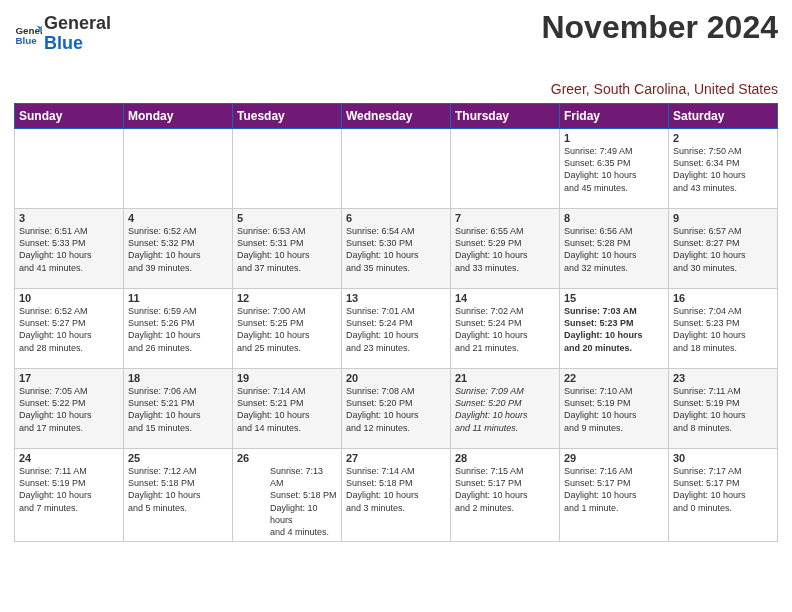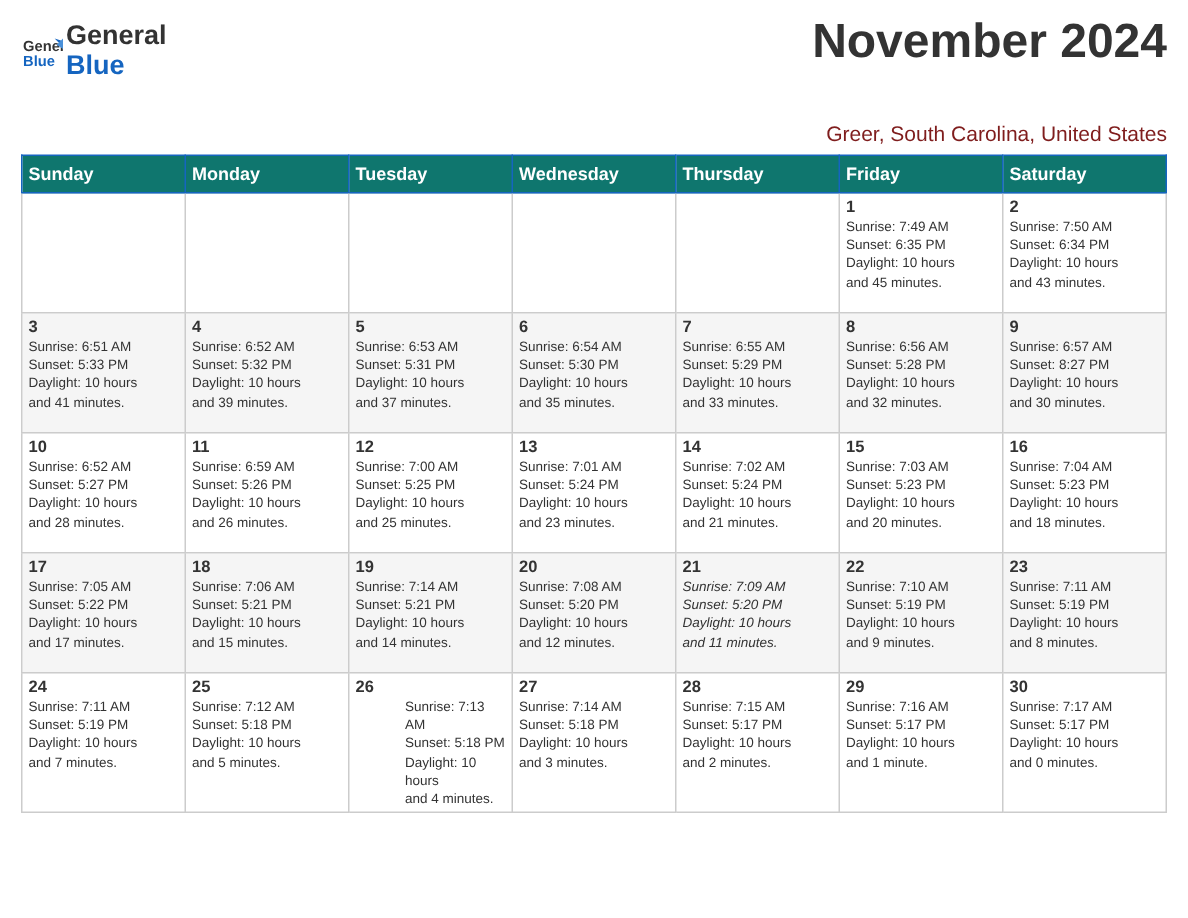--- a/index.html
+++ b/index.html
@@ -51,21 +51,21 @@
       font-size: 14px;
       color: #7f1d1d;
       margin-top: 36px;
     }
     .calendar {
       width: 100%;
       border-collapse: collapse;
       table-layout: fixed;
     }
     .calendar thead th {
-      background-color: #0f766e;
+      background-color: #701a75;
       color: #fff;
       font-size: 12px;
       font-weight: bold;
       padding: 5px 4px;
       text-align: left;
       border: 1px solid #1565c0;
     }
     .calendar tbody td {
       vertical-align: top;
       border: 1px solid #ccc;
@@ -234,21 +234,21 @@
           </td>
           <td>
             <span class="day-num">14</span>
             <div class="day-info" style="white-space: pre-line;">Sunrise: 7:02 AM
 Sunset: 5:24 PM
 Daylight: 10 hours
 and 21 minutes.</div>
           </td>
           <td>
             <span class="day-num">15</span>
-            <div class="day-info" style="white-space: pre-line;">Sunrise: 7:03 AM
+            <div class="day-info" style="white-space: pre-line; font-weight: bold;">Sunrise: 7:03 AM
 Sunset: 5:23 PM
 Daylight: 10 hours
 and 20 minutes.</div>
           </td>
           <td>
             <span class="day-num">16</span>
             <div class="day-info" style="white-space: pre-line;">Sunrise: 7:04 AM
 Sunset: 5:23 PM
 Daylight: 10 hours
 and 18 minutes.</div>

